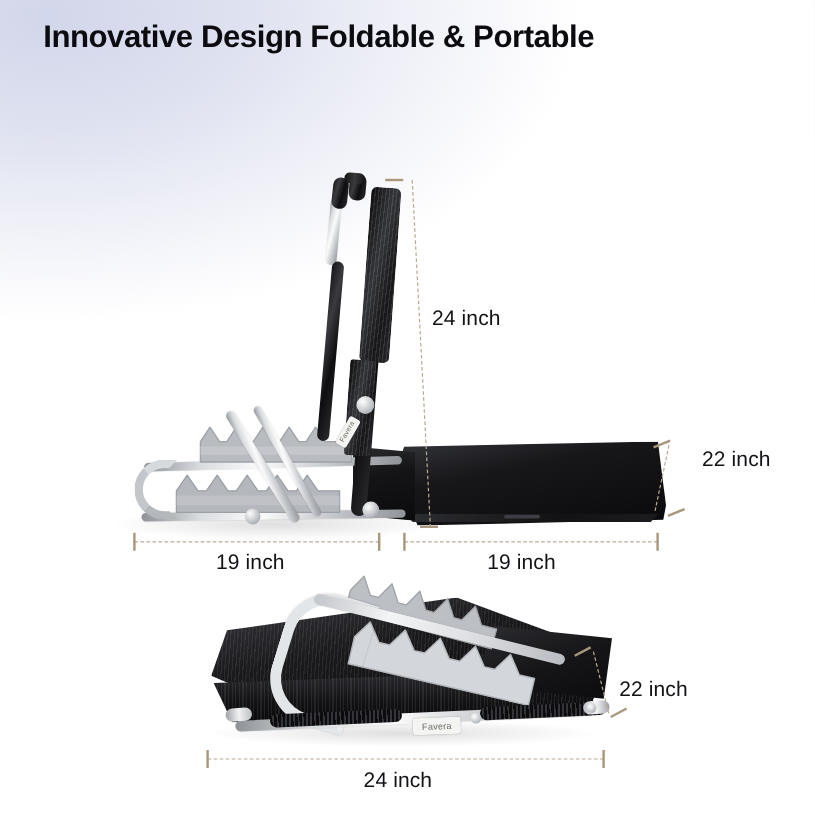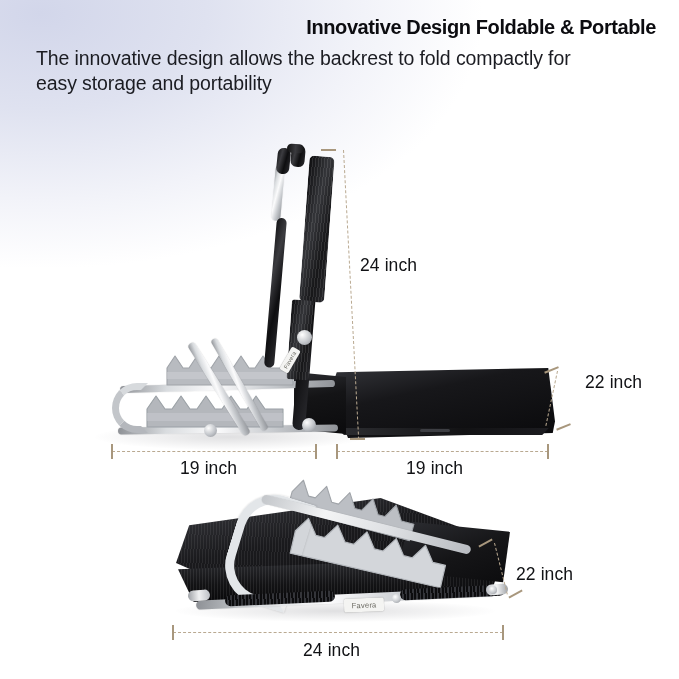--- a/index.html
+++ b/index.html
@@ -25,27 +25,26 @@
   }
 
   
   .header {
     position: absolute;
     left: 36px;
     top: 16px;
     width: 620px;
   }
   .headline {
-    font-size: 20px;
+    font-size: 26px;
     font-weight: bold;
     color: #0c0c10;
     letter-spacing: -0.4px;
     line-height: 1.12;
     white-space: nowrap;
-    text-align: right;
   }
   .subhead {
     margin-top: 8px;
     font-size: 19.5px;
     font-weight: normal;
     color: #1b1c22;
     line-height: 1.28;
     letter-spacing: -0.1px;
     max-width: 540px;
   }
@@ -123,21 +122,20 @@
     background: radial-gradient(ellipse at center, rgba(60,60,70,0.16) 0%, rgba(60,60,70,0.0) 72%);
   }
 </style>
 </head>
 <body>
 
 <div id="page">
 
   <div class="header">
     <div class="headline">Innovative Design Foldable &amp; Portable</div>
-    <div class="subhead">The innovative design allows the backrest to fold compactly for easy storage and portability</div>
   </div>
 
   <div class="scene" style="left:0; top:0; width:679px; height:470px;">
 
     <div class="shadow-soft" style="left:95px; top:424px; width:270px; height:26px;"></div>
 
     <div style="position:absolute; left:330px; top:368px; width:225px; height:70px;
                 background: linear-gradient(168deg,#34353a 0%,#17171a 36%,#0a0a0c 100%);
                 clip-path: polygon(3% 6%, 97% 0%, 100% 76%, 99% 93%, 8% 100%, 0% 34%);
                 box-shadow: 0 5px 7px rgba(0,0,0,0.20);"></div>

